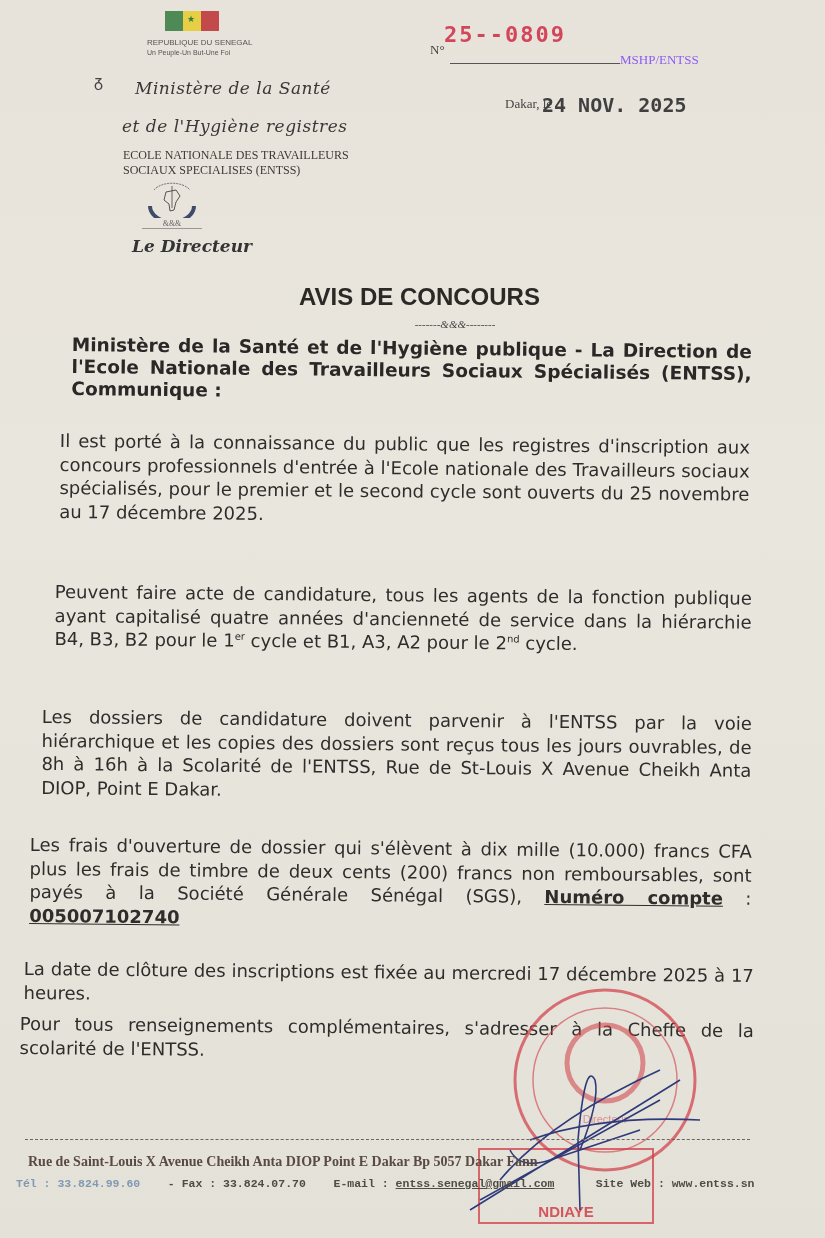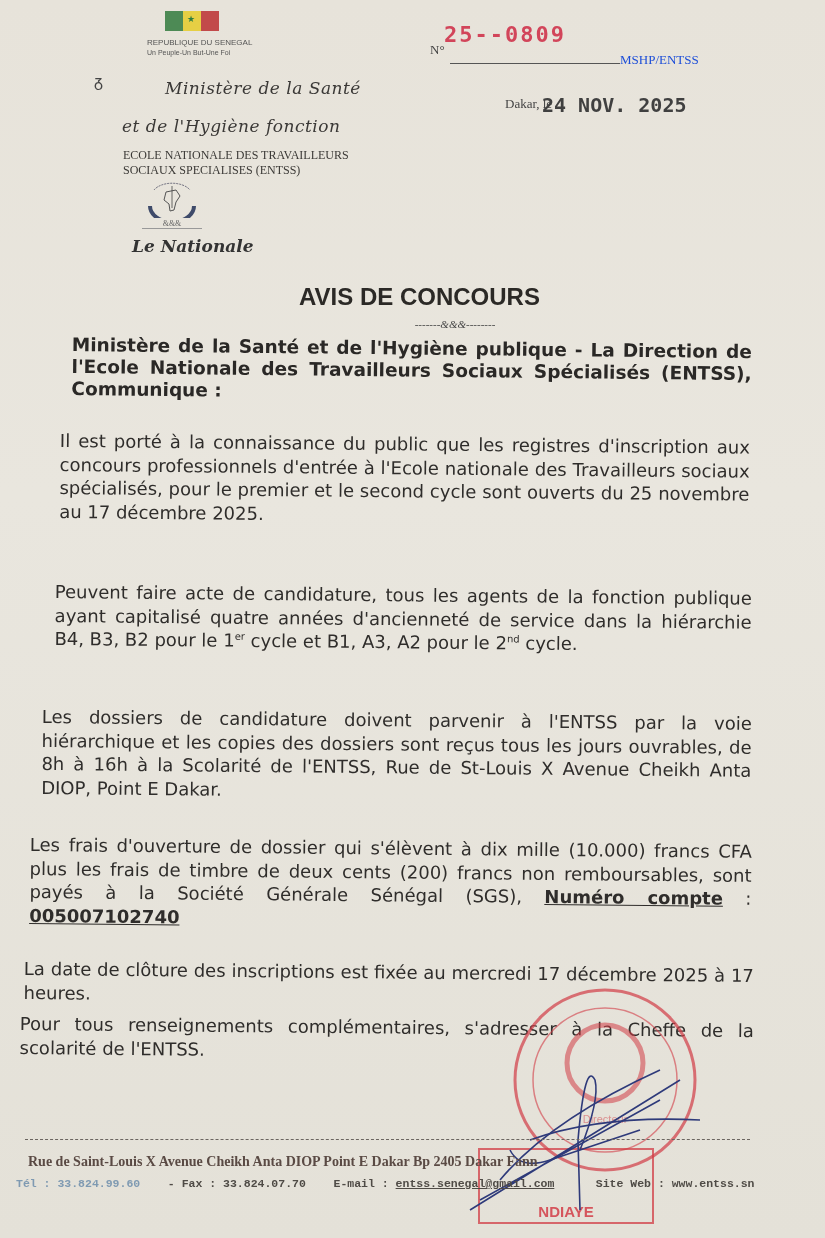--- a/index.html
+++ b/index.html
@@ -13,31 +13,31 @@
   .flag { left:165px; top:11px; width:54px; height:20px; display:flex; }
   .flag span { flex:1; }
   .flag .g { background:#4d8a55; }
   .flag .y { background:#e6cf44; position:relative; }
   .flag .y::after { content:"★"; color:#2e7d40; font-size:9px; position:absolute; left:4px; top:3px; }
   .flag .r { background:#c24a4a; }
   .rep { left:138px; top:38px; font-family:"Liberation Sans",sans-serif; font-size:8px; color:#555; line-height:10px;margin-left:9px; }
   .rep .m { font-size:7px; }
   .hand-icon { left:94px; top:72px; font-size:16px; color:#444; }
   .script { font-family:"DejaVu Serif",serif; font-style:italic; color:#3a3836; font-size:17px; letter-spacing:0.5px; }
-  .min1 { left:135px; top:78px;margin-left:30px; }
+  .min1 { left:135px; top:78px; }
   .min2 { left:122px; top:116px; }
   .ecole { left:123px; top:148px; font-family:"Liberation Serif",serif; font-weight:normal; font-size:12px; color:#3b3936; line-height:15px; }
   .logo { left:142px; top:180px; width:60px; height:38px; }
   .logo-sep { left:142px; top:220px; font-family:"Liberation Serif",serif; font-size:8px; color:#666; width:60px; text-align:center; border-bottom:1px solid #999; line-height:8px;}
   .directeur { left:132px; top:236px; font-family:"DejaVu Serif",serif; font-style:italic; font-weight:bold; font-size:17px; color:#333; }
   
   .no-label { left:430px; top:42px; font-family:"Liberation Serif",serif; font-size:13px; color:#444; }
   .ref-num { left:444px; top:22px; font-family:"DejaVu Sans Mono",monospace; font-weight:bold; font-size:22px; color:#d2455a; letter-spacing:2px; }
   .ref-line { left:450px; top:63px; width:170px; border-top:1px solid #555; }
-  .ref-suffix { left:620px; top:52px; font-family:"Liberation Serif",serif; font-size:13px; color:#1d4ed8; }
+  .ref-suffix { left:620px; top:52px; font-family:"Liberation Serif",serif; font-size:13px; color:#8b5cf6; }
   .dakar-label { left:465px; top:96px; font-family:"Liberation Serif",serif; font-size:13px; color:#444;margin-left:40px; }
   .date-stamp { left:542px; top:93px; font-family:"DejaVu Sans Mono",monospace; font-weight:bold; font-size:20px; color:#404040; }
   
   .title { left:0; width:791px; text-align:center; top:283px; font-family:"Liberation Sans",sans-serif; font-weight:bold; font-size:24px; color:#2b2926; padding-left:48px; box-sizing:border-box;}
   .sep { left:0; width:825px; text-align:center; top:318px; font-family:"Liberation Serif",serif; font-style:italic; font-size:11px; color:#444; padding-left:85px; box-sizing:border-box; }
   .intro { left:72px; top:334px; width:680px; font-family:"DejaVu Sans",sans-serif; font-weight:bold; font-size:18.5px; line-height:22px; text-align:justify; color:#2a2826; transform:rotate(0.6deg); transform-origin:left top;}
   .para { font-family:"DejaVu Sans",sans-serif; font-size:18px; line-height:23.5px; text-align:justify; color:#2f2d2b; transform-origin:left top; }
   .p1 { left:60px; top:429px; width:690px; transform:rotate(0.55deg); }
   .p2 { left:55px; top:580px; width:697px; transform:rotate(0.55deg); }
   .p3 { left:42px; top:705px; width:710px; transform:rotate(0.55deg); }
@@ -67,33 +67,33 @@
   <span class="g"></span>
     <span class="y"></span>
     <span class="r"></span>
 </div>
 <div class="abs rep">
   <div>REPUBLIQUE DU SENEGAL</div>
   <div class="m">Un Peuple-Un But-Une Foi</div>
 </div>
 <div class="abs hand-icon">ᵹ</div>
 <div class="abs script min1">Ministère de la Santé</div>
-<div class="abs script min2">et de l'Hygiène fonction</div>
+<div class="abs script min2">et de l'Hygiène registres</div>
 <div class="abs ecole">
   <div>ECOLE NATIONALE DES TRAVAILLEURS</div>
   <div>SOCIAUX SPECIALISES (ENTSS)</div>
 </div>
 <svg class="abs logo" viewBox="0 0 60 38">
   <path d="M8 26 A22 16 0 0 0 52 26" fill="none" stroke="#3f4b6a" stroke-width="4"></path>
   <path d="M12 10 A20 12 0 0 1 48 10" fill="none" stroke="#667" stroke-width="1" stroke-dasharray="2 1"></path>
   <path d="M24 12 L34 10 L38 16 L34 22 L32 30 L28 31 L27 24 L22 20 Z" fill="none" stroke="#555" stroke-width="1"></path>
   <line x1="30" y1="6" x2="30" y2="28" stroke="#444" stroke-width="0.8"></line>
 </svg>
 <div class="abs logo-sep">&amp;&amp;&amp;</div>
-<div class="abs directeur">Le Nationale</div>
+<div class="abs directeur">Le Directeur</div>
 
 <div class="abs no-label">N°</div>
 <div class="abs ref-num">25--0809</div>
 <div class="abs ref-line"></div>
 <div class="abs ref-suffix">MSHP/ENTSS</div>
 <div class="abs dakar-label">Dakar, le</div>
 <div class="abs date-stamp">24 NOV. 2025</div>
 
 <div class="abs title">AVIS DE CONCOURS</div>
 <div class="abs sep">-------&amp;&amp;&amp;--------</div>
@@ -128,21 +128,21 @@
 <div class="abs name-stamp">
   <span>NDIAYE</span>
 </div>
 <svg class="abs sig" viewBox="0 0 260 200">
   <path d="M10 190 L220 60 M20 180 L200 80 M40 160 Q90 100 200 50" fill="none" stroke="#2e3a7a" stroke-width="1.6"></path>
   <path d="M70 120 Q140 95 240 100 M50 130 Q60 150 90 140 L180 110" fill="none" stroke="#2e3a7a" stroke-width="1.6"></path>
   <path d="M120 190 L118 120 Q125 40 135 60 Q140 80 120 130" fill="none" stroke="#2e3a7a" stroke-width="1.6"></path>
 </svg>
 
 <div class="abs foot-line"></div>
-<div class="abs foot1">Rue de Saint-Louis X Avenue Cheikh Anta DIOP Point E Dakar Bp 2405 Dakar Fann</div>
+<div class="abs foot1">Rue de Saint-Louis X Avenue Cheikh Anta DIOP Point E Dakar Bp 5057 Dakar Fann</div>
 <div class="abs foot2">
   <span class="tel">Tél : 33.824.99.60</span>&nbsp;&nbsp;&nbsp;
   <span>-   Fax : 33.824.07.70</span>&nbsp;&nbsp;&nbsp;
   <span>E-mail :</span>
   <span class="mail">entss.senegal@gmail.com</span>&nbsp;&nbsp;&nbsp;&nbsp;&nbsp;
   <span>Site Web :</span>
   <span>www.entss.sn</span>
 </div>
 
 </body></html>

